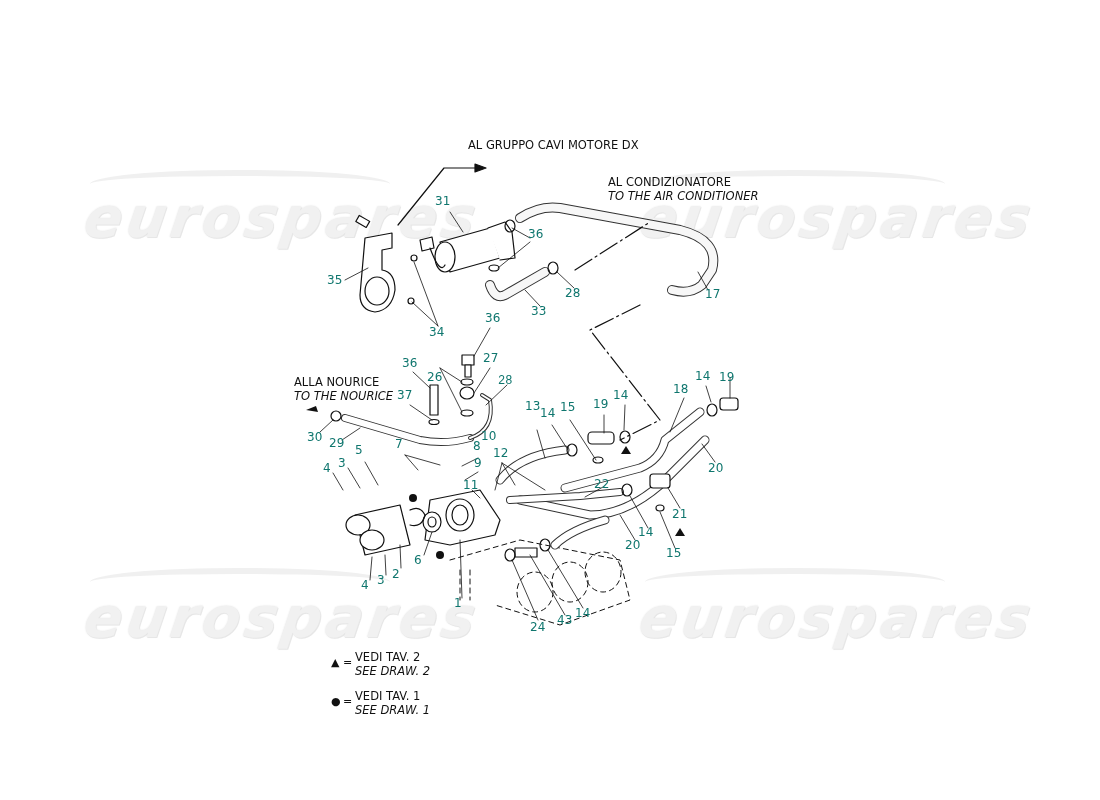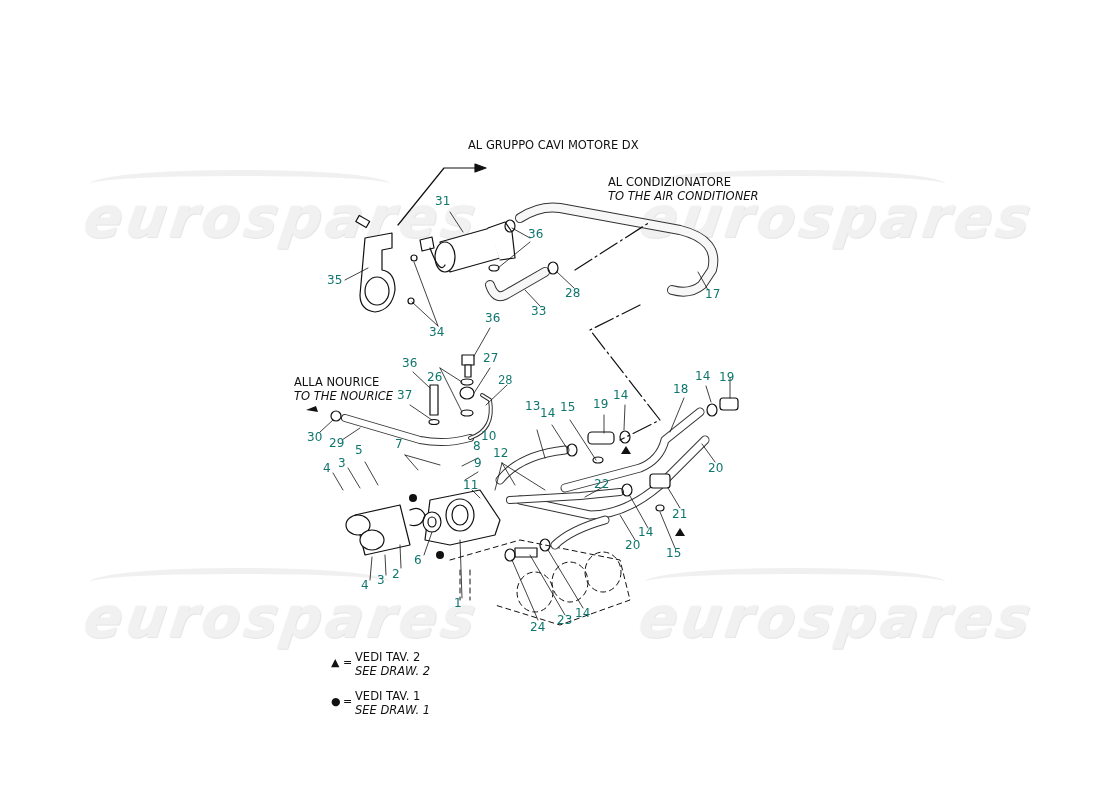--- a/index.html
+++ b/index.html
@@ -271,21 +271,21 @@
       <span class="callout" style="left: 625px; top: 539px;">20</span>
       <span class="callout" style="left: 666px; top: 547px;">15</span>
       <span class="callout" style="left: 323px; top: 462px;">4</span>
       <span class="callout" style="left: 338px; top: 457px;">3</span>
       <span class="callout" style="left: 414px; top: 554px;">6</span>
       <span class="callout" style="left: 392px; top: 568px;">2</span>
       <span class="callout" style="left: 377px; top: 574px;">3</span>
       <span class="callout" style="left: 361px; top: 579px;">4</span>
       <span class="callout" style="left: 454px; top: 597px;">1</span>
       <span class="callout" style="left: 530px; top: 621px;">24</span>
-      <span class="callout" style="left: 557px; top: 614px;">23</span>
+      <span class="callout" style="left: 557px; top: 614px;">43</span>
       <span class="callout" style="left: 575px; top: 607px;">14</span>
     </div>
 
   <div class="legend" style="left:331px;top:650px;">
     <span class="sym">▲</span>
     <span class="eq">=</span>
     <div class="txt">
       <div>VEDI TAV. 2</div>
       <div class="en">SEE DRAW. 2</div>
     </div>

